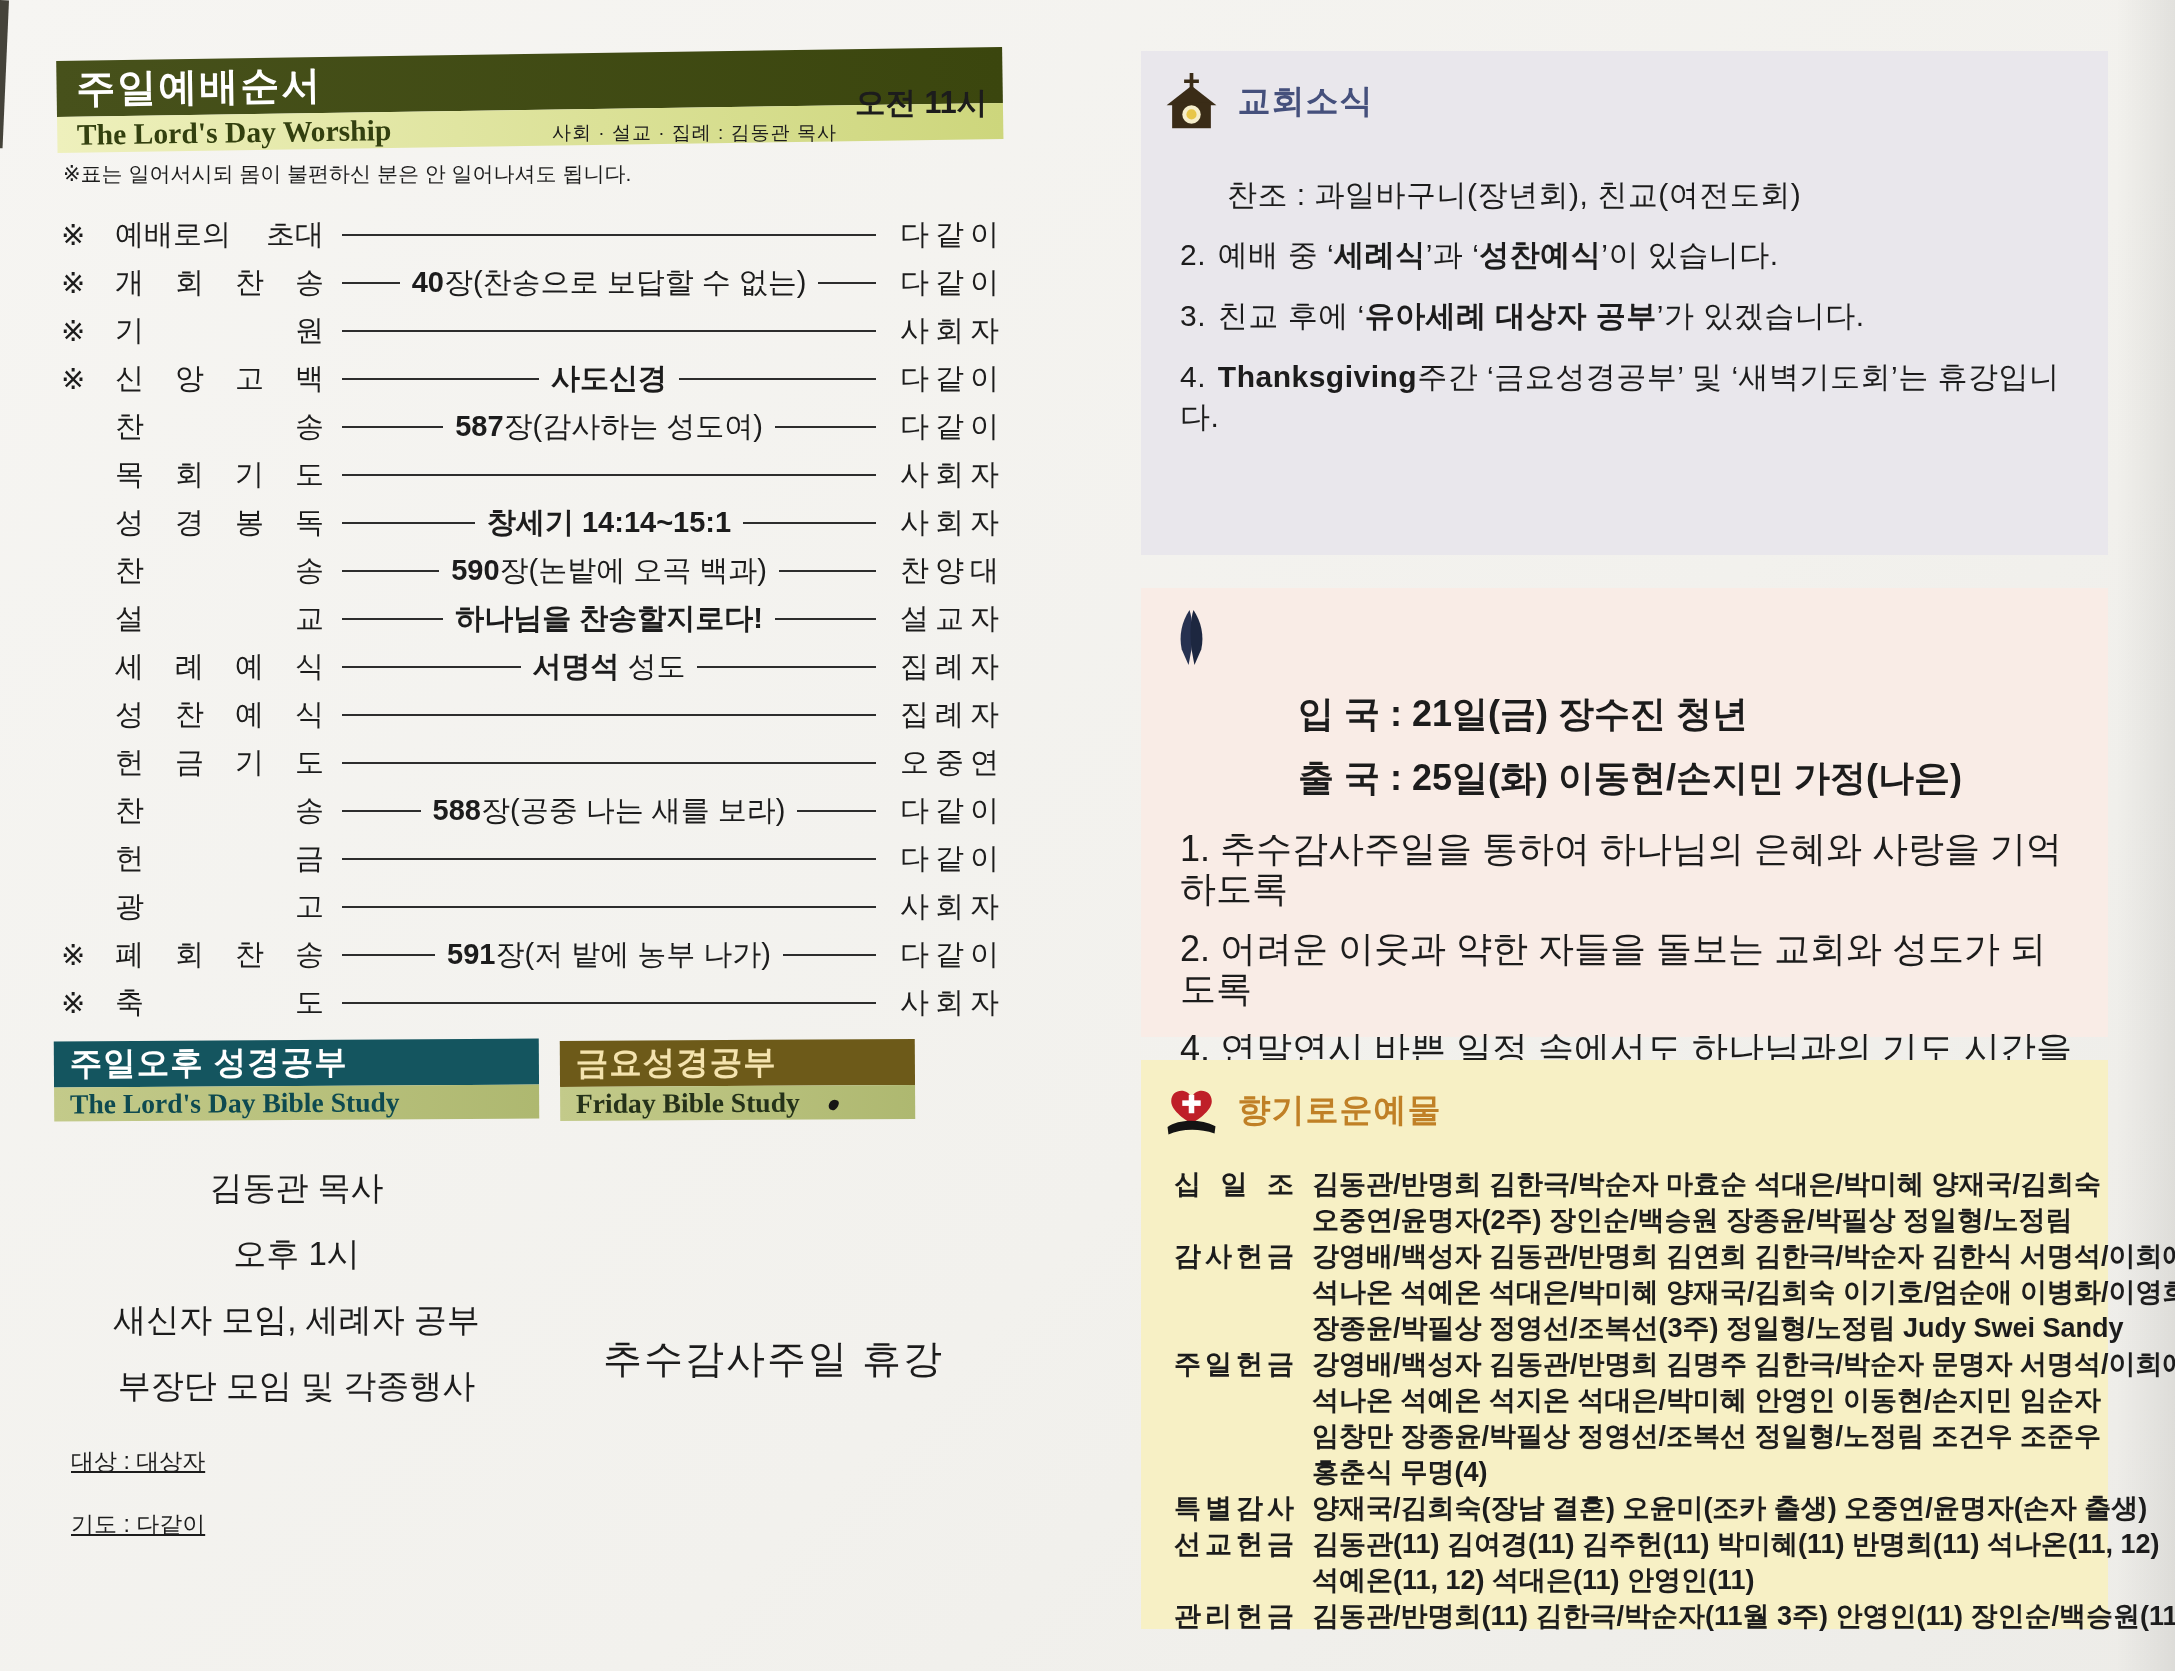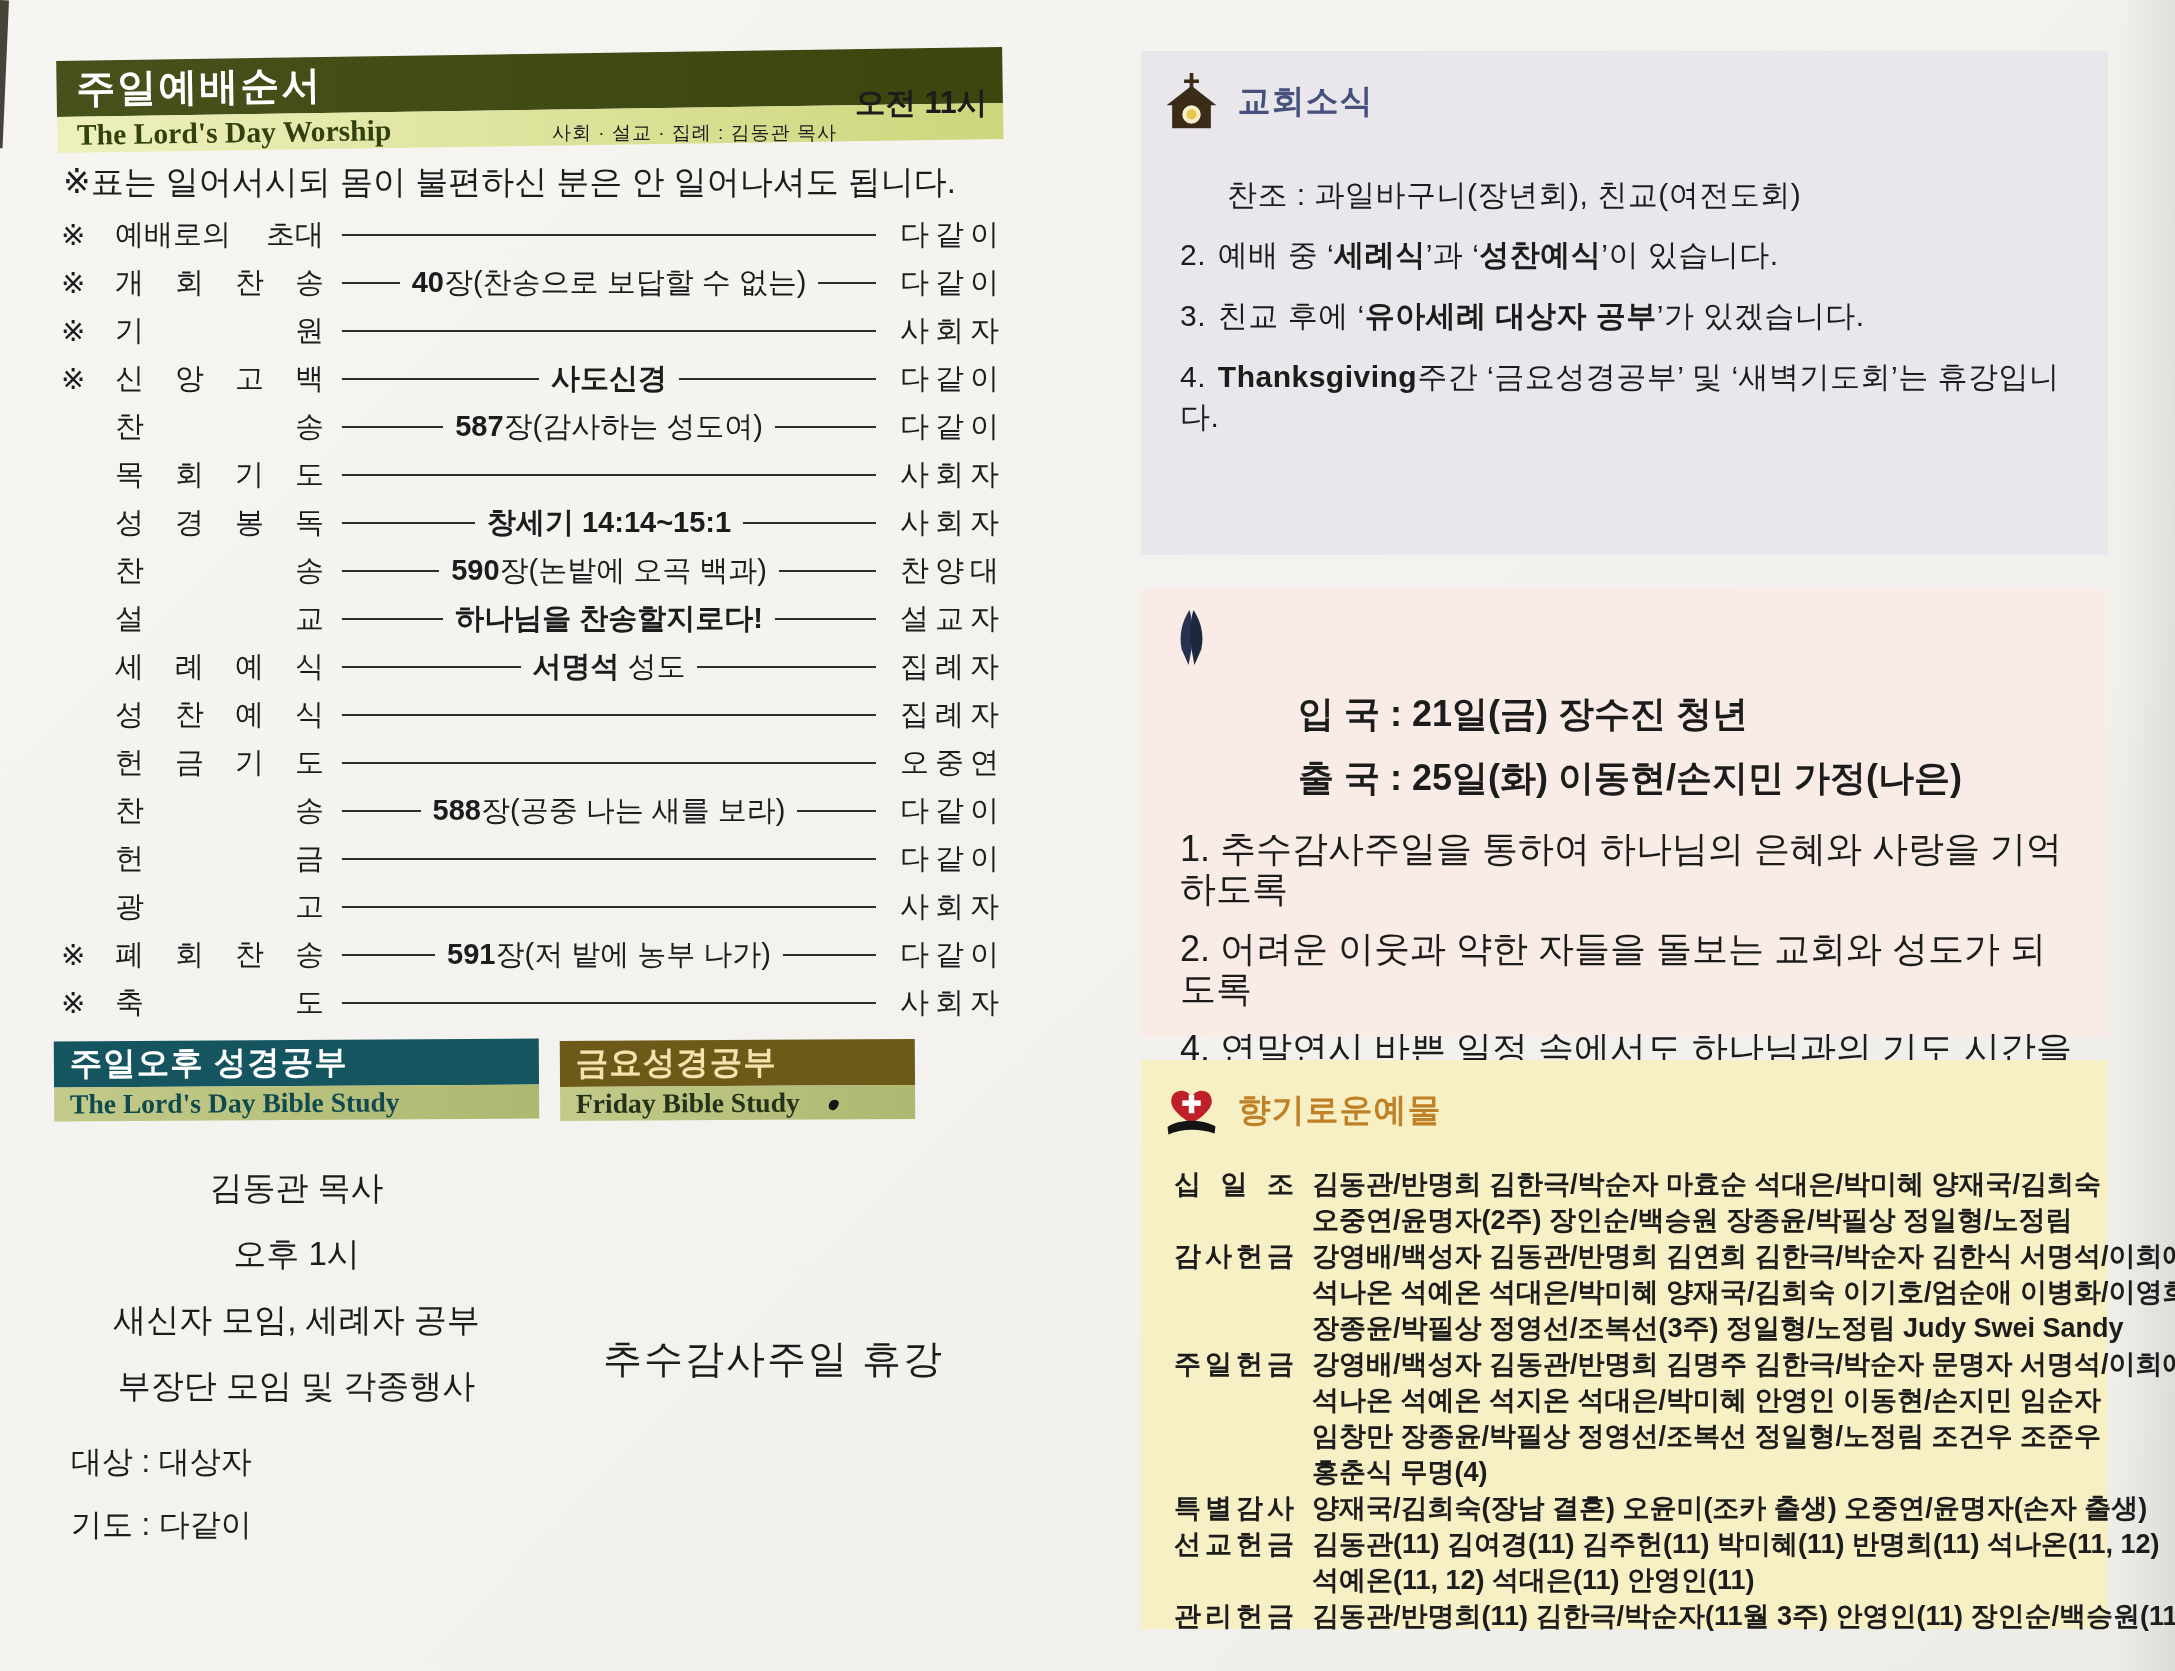--- a/index.html
+++ b/index.html
@@ -16,21 +16,21 @@
   .scan-edge{right:0;top:0;width:59px;height:100%;background:linear-gradient(90deg,rgba(0,0,0,0),rgba(0,0,0,0.07));}
 
   
   .lp-header{left:57px;top:61px;width:946px;transform:rotate(-0.85deg);transform-origin:0 60%;}
   .band-dark{height:56px;background:linear-gradient(90deg,#47511b,#3b460e);display:flex;align-items:center;padding-left:19.7px;}
   .band-dark .t{font-size:39px;font-weight:700;color:#ffffff;letter-spacing:2px;}
   .band-light{height:36px;background:linear-gradient(90deg,#eef0bc,#cdd67c);display:flex;align-items:center;padding-left:19.7px;}
   .band-light .t{font-family:"Liberation Serif","DejaVu Serif",serif;font-size:29.6px;font-weight:700;color:#33400f;}
   .w-time{left:855px;top:83px;font-size:30.5px;font-weight:700;}
   .w-officiant{left:552px;top:120px;font-size:19px;letter-spacing:1px;}
-  .w-note{left:63px;top:160px;font-size:33px;}
+  .w-note{left:63px;top:160px;font-size:21px;}
   .w-list{left:61px;top:211px;width:938px;}
   .wrow{display:flex;align-items:center;height:48px;font-size:29px;}
   .wstar{width:41px;}
   .wname{width:209px;display:flex;justify-content:space-between;margin-right:17.7px;margin-left:13px;}
   .wmid{flex:1;display:flex;align-items:center;margin-right:23.6px;min-width:0;}
   .wline{flex:1;border-top:2.5px solid #2d2d2d;}
   .wcenter{padding:0 11.8px;white-space:nowrap;}
   .wleader{width:99px;display:flex;justify-content:space-between;}
 
   
@@ -43,21 +43,21 @@
   .banner-sun .bl{background:linear-gradient(90deg,#c3ca8a,#aeb870);}
   .banner-sun .bl .t{font-family:"Liberation Serif","DejaVu Serif",serif;color:#0e4a50;font-size:27.6px;font-weight:700;}
   .banner-fri{left:560px;top:1040px;width:355px;}
   .banner-fri .bd{background:#6d5a19;}
   .banner-fri .bd .t{color:#f4e3ae;font-size:32.5px;font-weight:700;letter-spacing:1px;}
   .banner-fri .bl{background:linear-gradient(90deg,#c3ca8a,#aeb870);}
   .banner-fri .bl .t{font-family:"Liberation Serif","DejaVu Serif",serif;color:#25321a;font-size:27.6px;font-weight:700;}
   .speck{position:absolute;right:77px;top:13.8px;width:8.9px;height:10.8px;background:#151515;border-radius:60% 40% 55% 45%;transform:rotate(25deg);}
   .sun-lines{left:54px;top:1155px;width:485px;text-align:center;font-size:33px;}
   .sun-lines div{height:66px;line-height:66px;}
-  .sun-details{left:71px;top:1430px;font-size:31px;}
+  .sun-details{left:71px;top:1430px;font-size:23px;text-decoration:underline;}
   .sun-details div{height:63px;line-height:63px;}
   .fri-status{left:552px;top:1332px;width:443px;text-align:center;font-size:39px;letter-spacing:2px;}
 
   
   .sect{left:1141px;width:967px;}
   .sect-head{display:flex;align-items:center;gap:15.8px;padding:19.7px 0 0 19.7px;}
   .sect-head .icon{width:61px;height:61px;flex:0 0 auto;display:flex;align-items:center;justify-content:center;}
   .sect-head .t{font-size:33px;font-weight:700;letter-spacing:1px;}
   .s-news{top:51px;height:504px;background:#e9e7ec;}
   .s-news .t{color:#45507c;}

